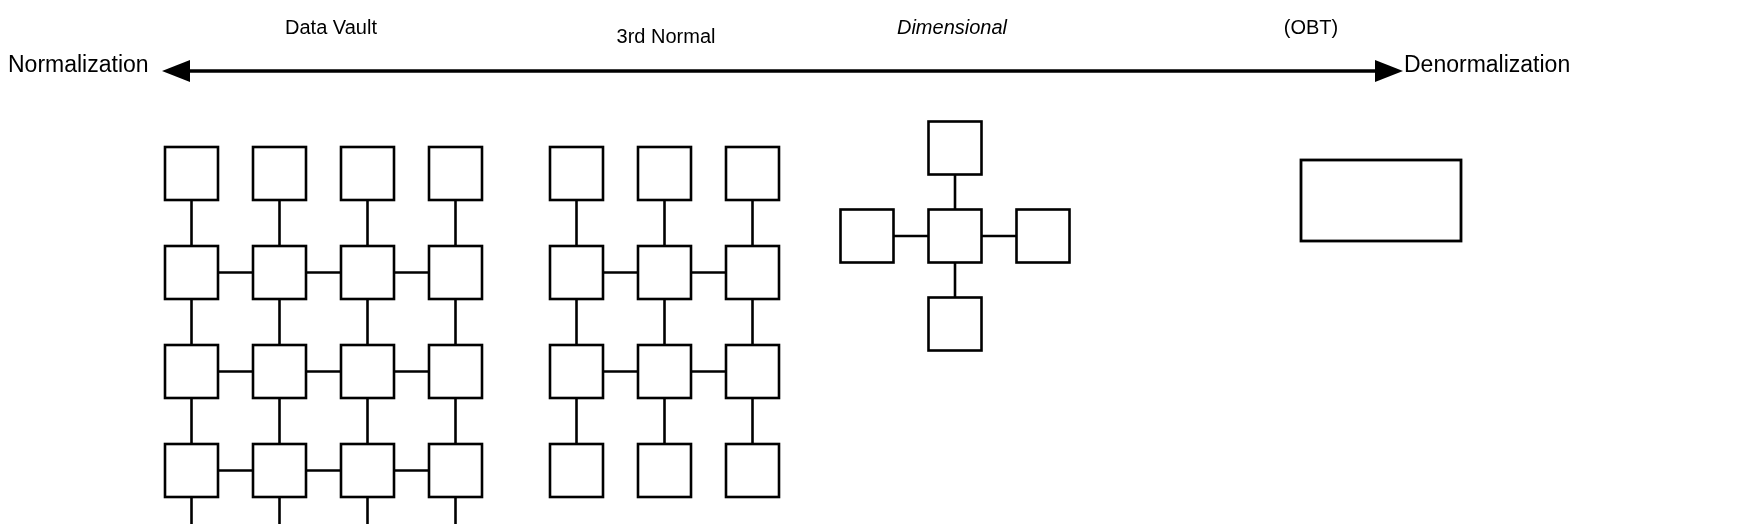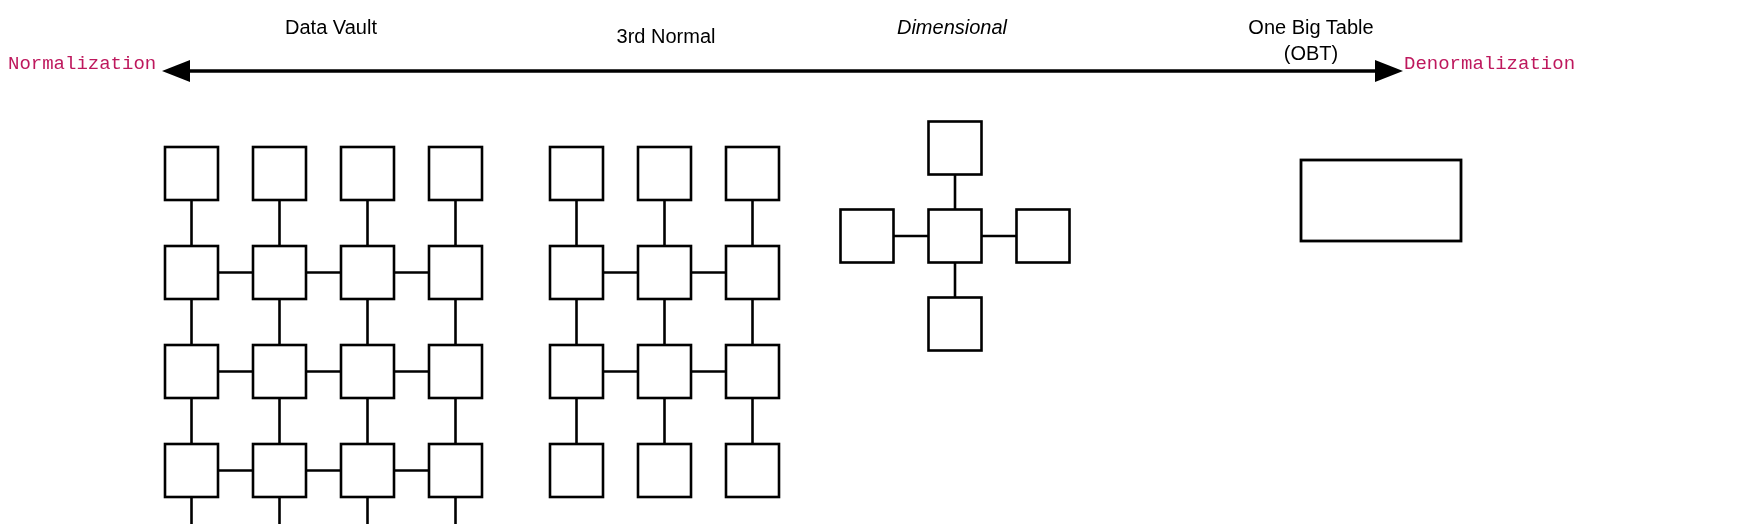--- a/index.html
+++ b/index.html
@@ -15,25 +15,24 @@
     position: relative;
     width: 1742px;
     height: 524px;
     background: #ffffff;
     overflow: hidden;
   }
 
   
   .axis-label {
     position: absolute;
-    font-size: 19px;
+    font-size: 23px;
     line-height: 24px;
-    color: #be185d;
+    color: #000000;
     white-space: nowrap;
-    font-family: Liberation Mono, monospace;
   }
   #label-normalization {
     left: 8px;
     top: 52px;
   }
   #label-denormalization {
     left: 1404px;
     top: 52px;
   }
 
@@ -101,21 +100,20 @@
 
   <div class="stage-label" id="stage-3nf">
     <span class="l1">3rd Normal</span>
   </div>
 
   <div class="stage-label" id="stage-dim">
     <span class="l1">Dimensional</span>
   </div>
 
   <div class="stage-label" id="stage-obt">
-    <span class="l1">One Big Table</span>
     <span class="l2">(OBT)</span>
   </div>
 
   <svg id="axis-arrow" viewBox="0 0 1245 38">
     <line x1="22" y1="19" x2="1223" y2="19" stroke="#000000" stroke-width="3.4"></line>
     <polygon points="2,19 30,8 30,30" fill="#000000"></polygon>
     <polygon points="1243,19 1215,8 1215,30" fill="#000000"></polygon>
   </svg>
 
   <svg id="models" viewBox="0 0 1742 524">

